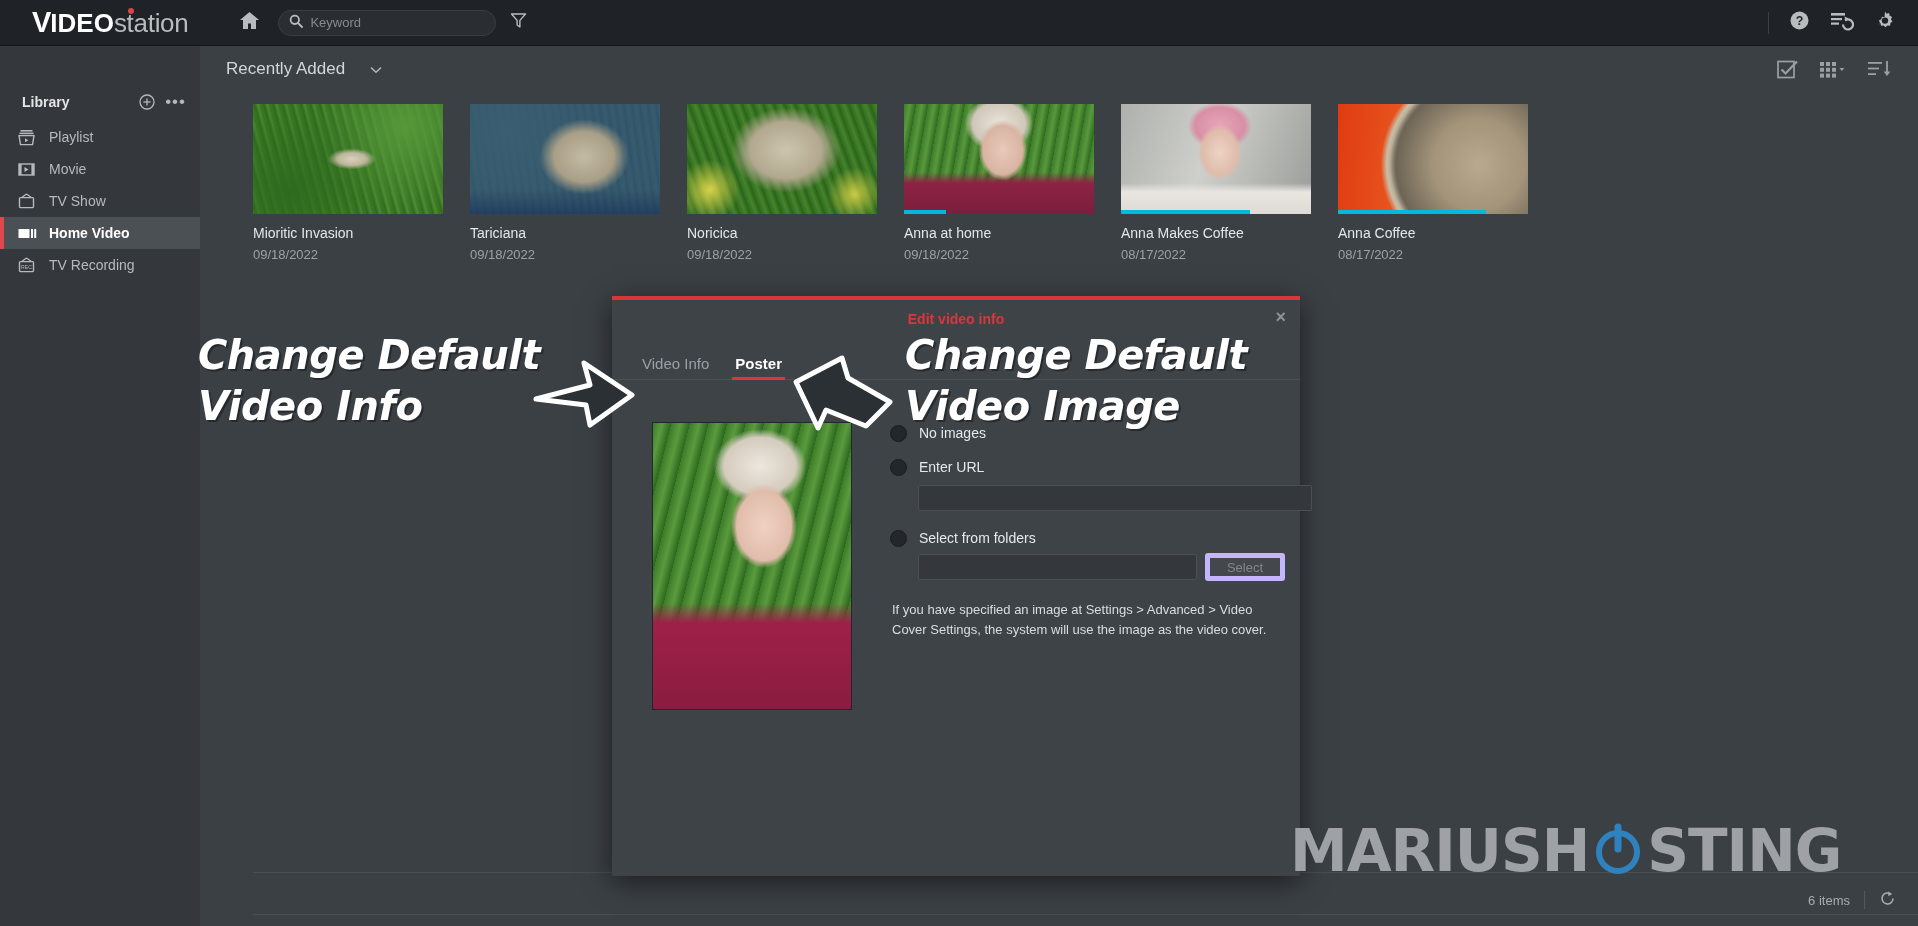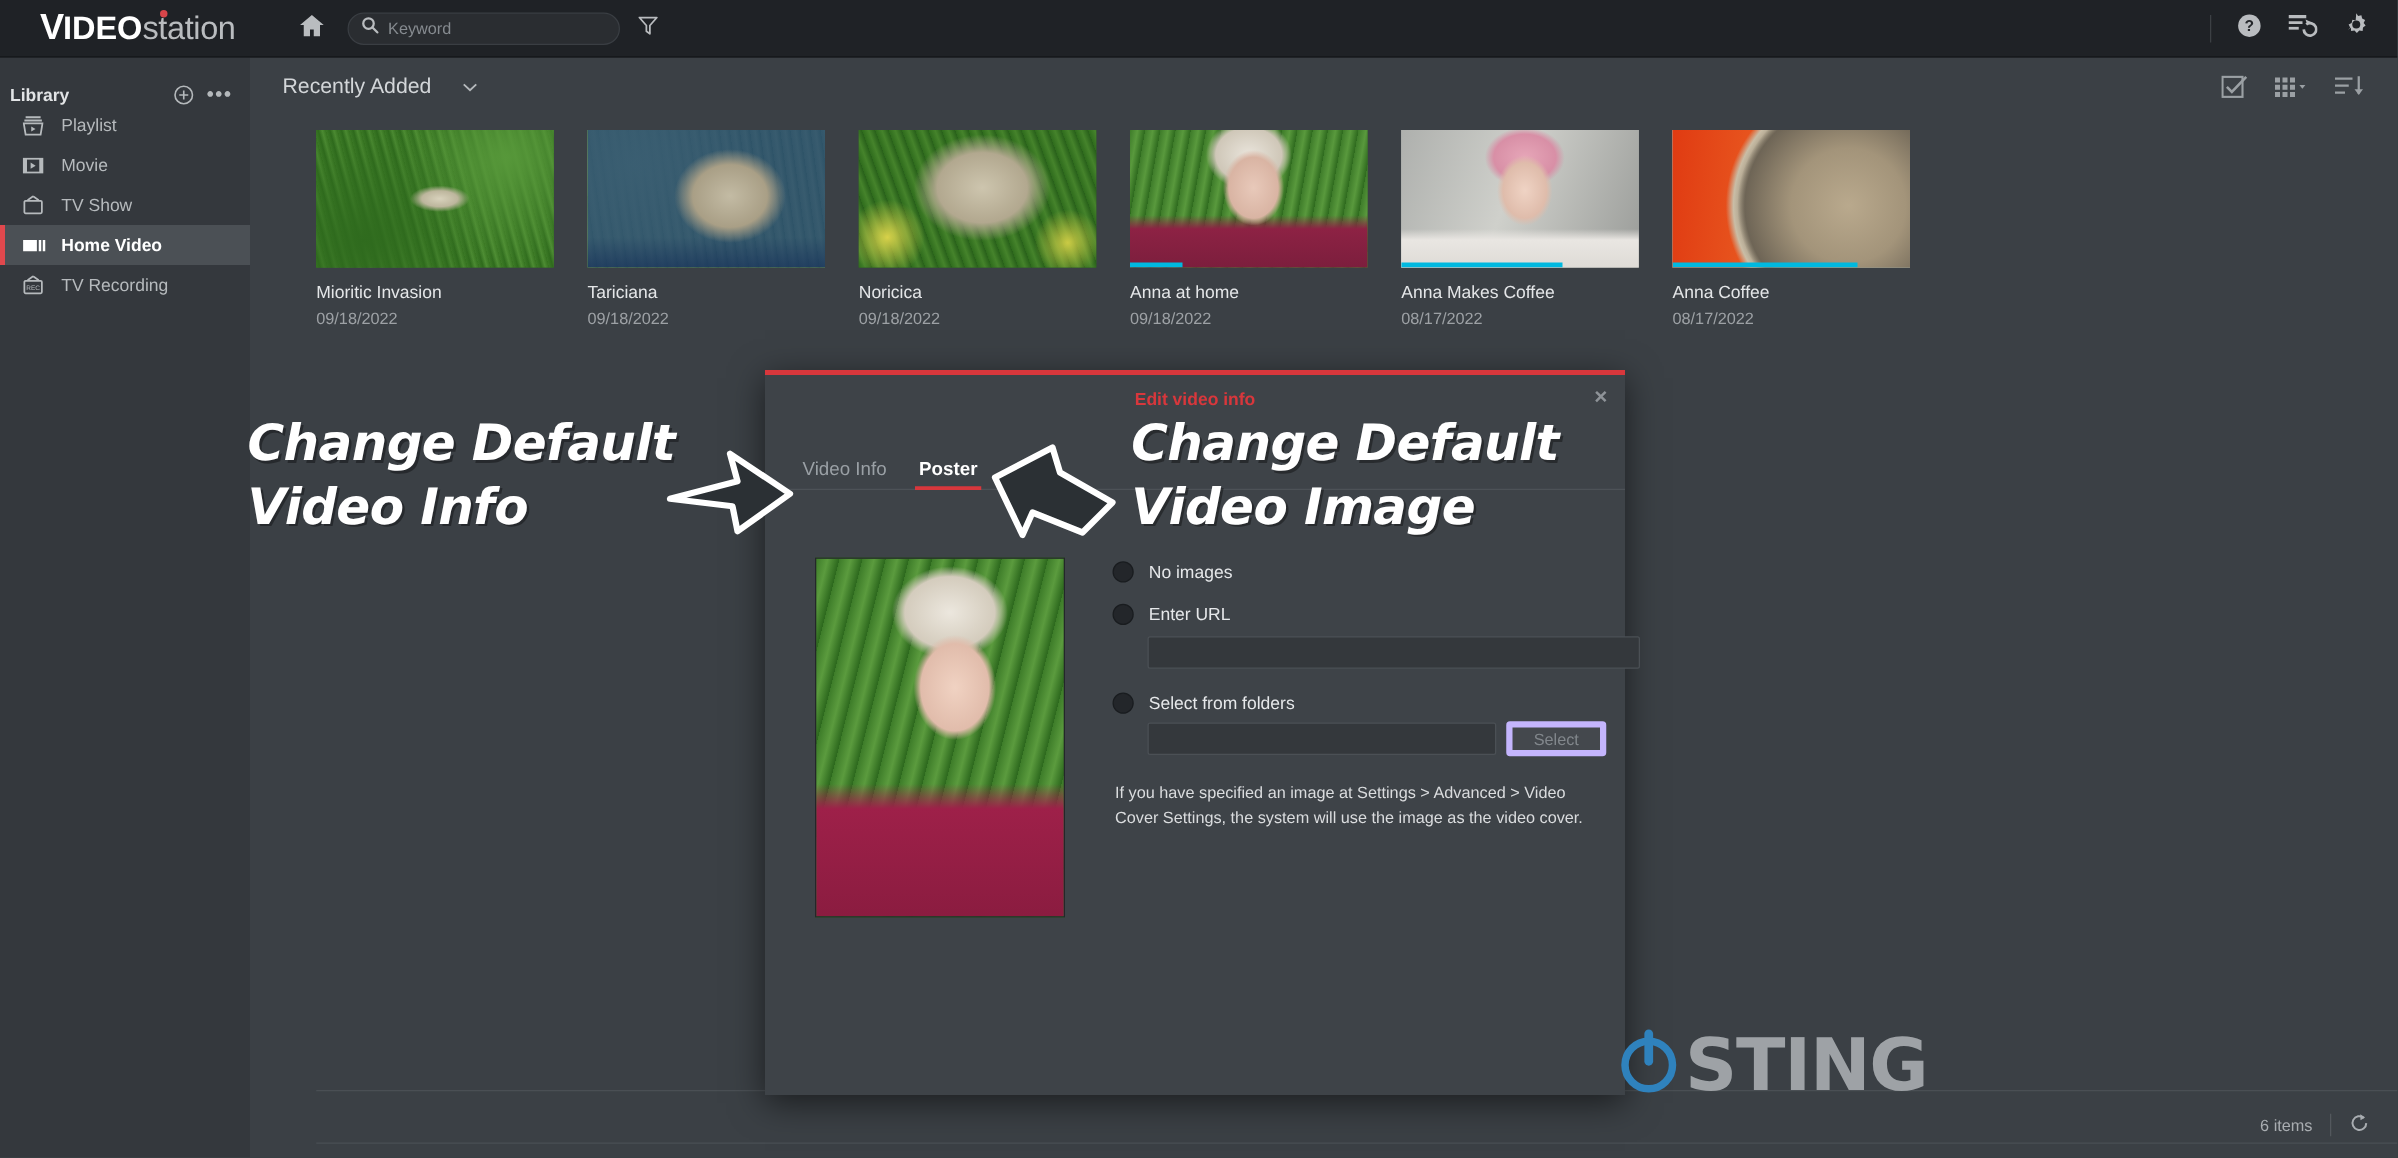--- a/index.html
+++ b/index.html
@@ -49,21 +49,21 @@
   }
   .tb-sep { width: 1px; height: 22px; background: #3c4044; }
   .tb-ico { cursor: pointer; display: flex; align-items: center; justify-content: center; }
 
   
   .sidebar {
     position: absolute; left: 0; top: 46px; width: 200px; height: 880px;
     background: #34383d; z-index: 20;
   }
   .lib-head {
-    height: 38px; display: flex; align-items: flex-end; padding: 0 14px 0 8px;
+    height: 38px; display: flex; align-items: center; padding: 0 14px 0 22px; margin-top: 37px;
   }
   .lib-title { color: #e2e4e6; font-size: 14px; font-weight: bold; }
   .lib-actions { margin-left: auto; display: flex; align-items: center; gap: 10px; }
   .lib-actions span { cursor: pointer; color: #b4b8bb; display: flex; align-items: center; }
   .dots { font-size: 17px; line-height: 10px; letter-spacing: 1px; }
 
   .nav-item {
     height: 32px; display: flex; align-items: center; padding-left: 18px;
     color: #b6babd; font-size: 14px; cursor: pointer; position: relative;
   }
@@ -170,21 +170,20 @@
     position: absolute; left: 612px; top: 296px; width: 688px; height: 580px;
     z-index: 60;
   }
   .dlg {
     width: 100%; height: 100%;
     background: #3e4348;
     border-top: 4px solid #d8373c;
     box-shadow: 0 6px 26px rgba(0,0,0,0.55);
     display: flex; flex-direction: column;
     position: relative;
-    gap: 12px;
   }
   .dlg-title {
     height: 38px; display: flex; align-items: center; justify-content: center;
     color: #d8373c; font-size: 14px; font-weight: bold; position: relative;
   }
   .dlg-close {
     position: absolute; right: 14px; top: 8px; color: #8e9398;
     font-size: 18px; cursor: pointer; line-height: 1;
   }
   .dlg-tabs {
@@ -574,20 +573,21 @@
     </svg>
   </div>
 
   <div class="arrow" style="left:790px; top:350px;">
     <svg width="110" height="85" viewBox="0 0 110 85">
       <path d="M6 32 L52 8 L58 28 L100 52 L76 76 L36 60 L28 78 Z" fill="#2b3034" stroke="#ffffff" stroke-width="5" stroke-linejoin="round"></path>
     </svg>
   </div>
 
   <div class="watermark">
+    <span class="wm-text">MARIUSH</span>
     <span class="wm-power">
       <svg width="54" height="54" viewBox="0 0 54 54">
         <circle cx="27" cy="30" r="19" fill="none" stroke="#2f82bd" stroke-width="6"></circle>
         <line x1="27" y1="5" x2="27" y2="27" stroke="#2f82bd" stroke-width="7" stroke-linecap="round"></line>
       </svg>
     </span>
     <span class="wm-text">STING</span>
   </div>
 
 </div>

